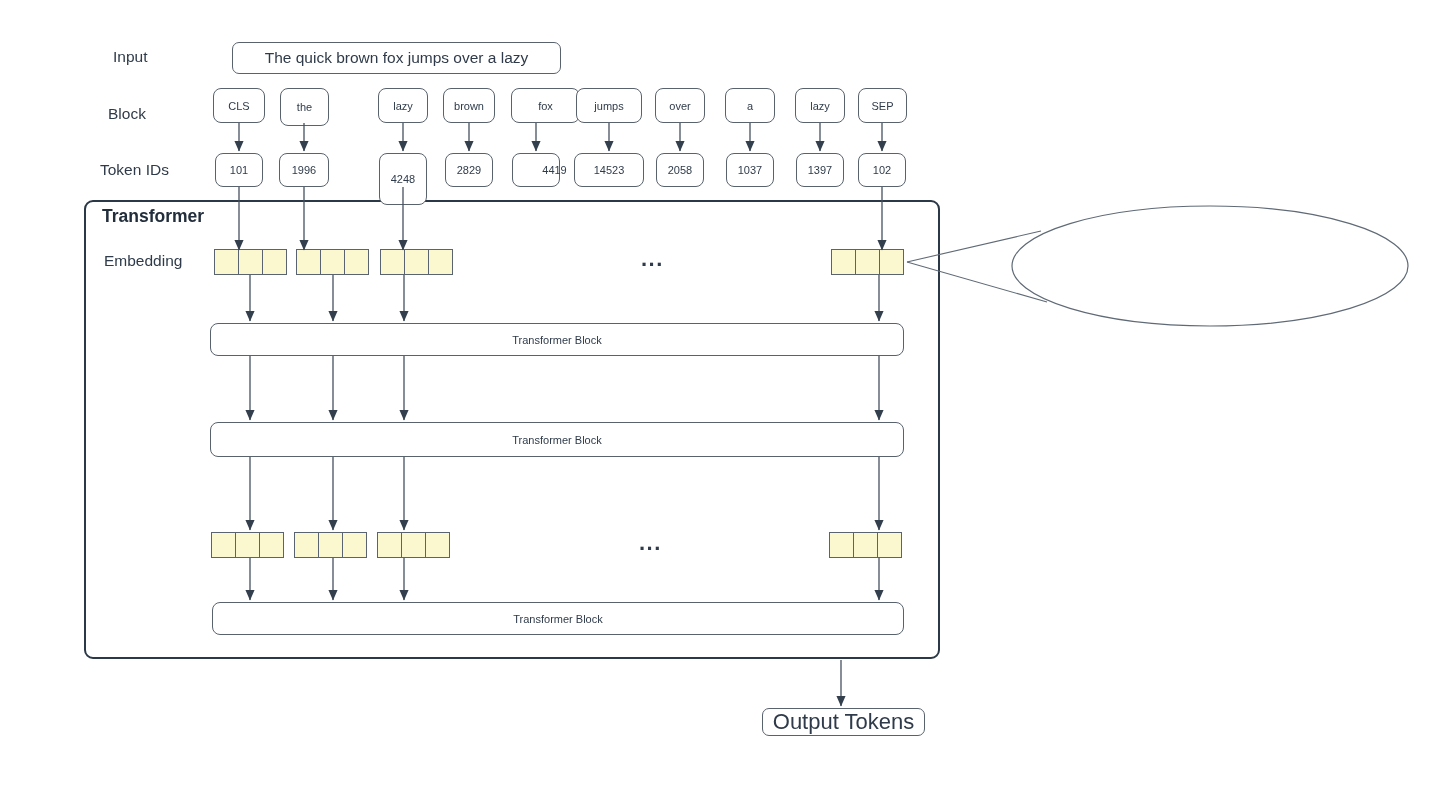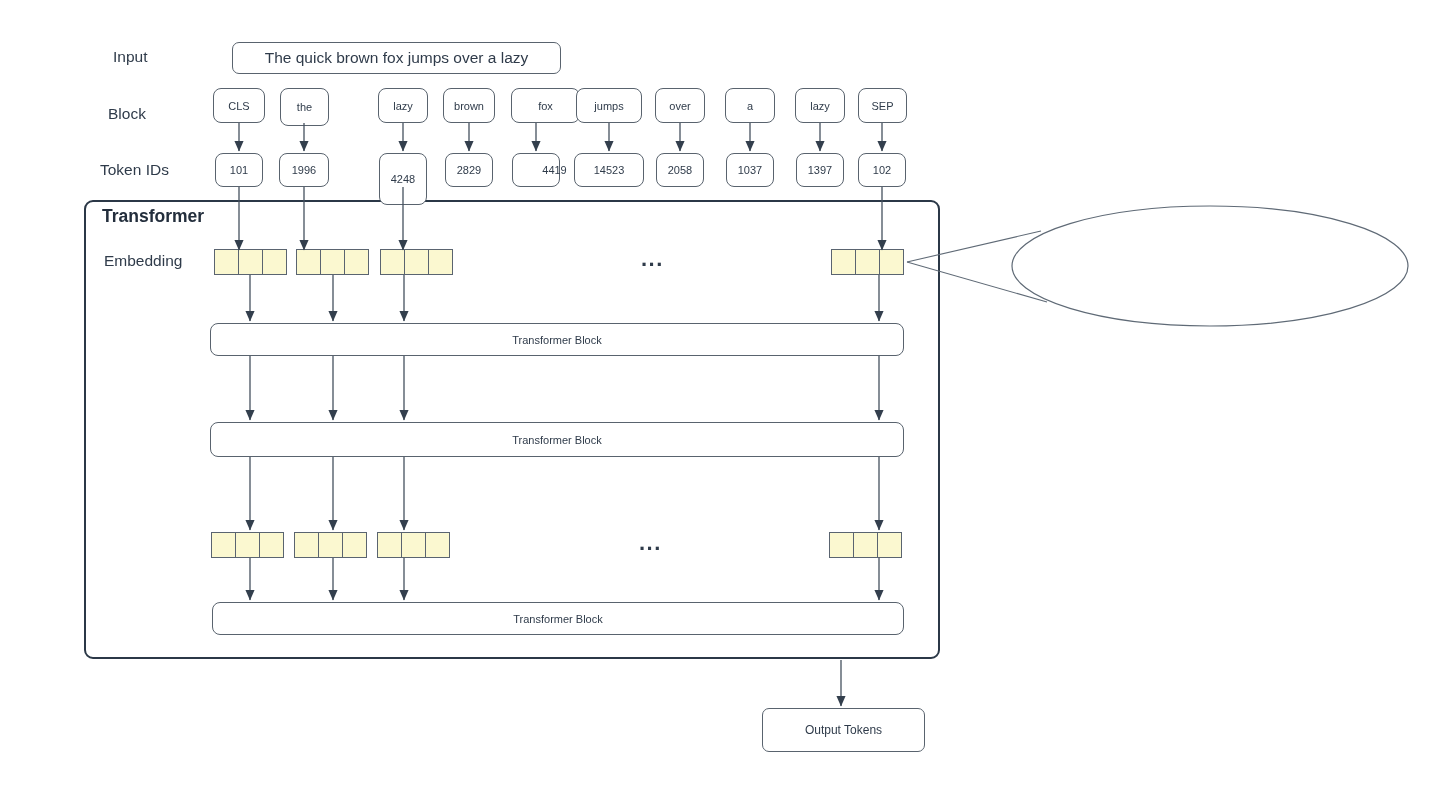--- a/index.html
+++ b/index.html
@@ -120,21 +120,21 @@
       <div class="cell"></div>
   </div>
   <div class="abs dots" style="left:639px;top:530px;">...</div>
   <div class="abs cellgroup" style="left:829px;top:532px;">
     <div class="cell"></div>
       <div class="cell"></div>
       <div class="cell"></div>
   </div>
 
 
-  <div class="abs box" style="left:762px;top:708px;width:163px;height:44px;border-radius:7px;font-size:12px;">Output Tokens</div>
+  <div class="abs box" style="left:762px;top:708px;width:163px;height:28px;border-radius:7px;font-size:22px;">Output Tokens</div>
 
   <svg class="overlay" width="1440" height="792" viewBox="0 0 1440 792">
     <defs>
       <marker id="ah" markerWidth="12" markerHeight="10" refX="10.5" refY="4.75" orient="auto" markerUnits="userSpaceOnUse">
         <path d="M0,0 L11,4.75 L0,9.5 z"></path>
       </marker>
     </defs>
 
     <g>
       <line class="arrow" x1="239" y1="123" x2="239" y2="151" marker-end="url(#ah)"></line>

